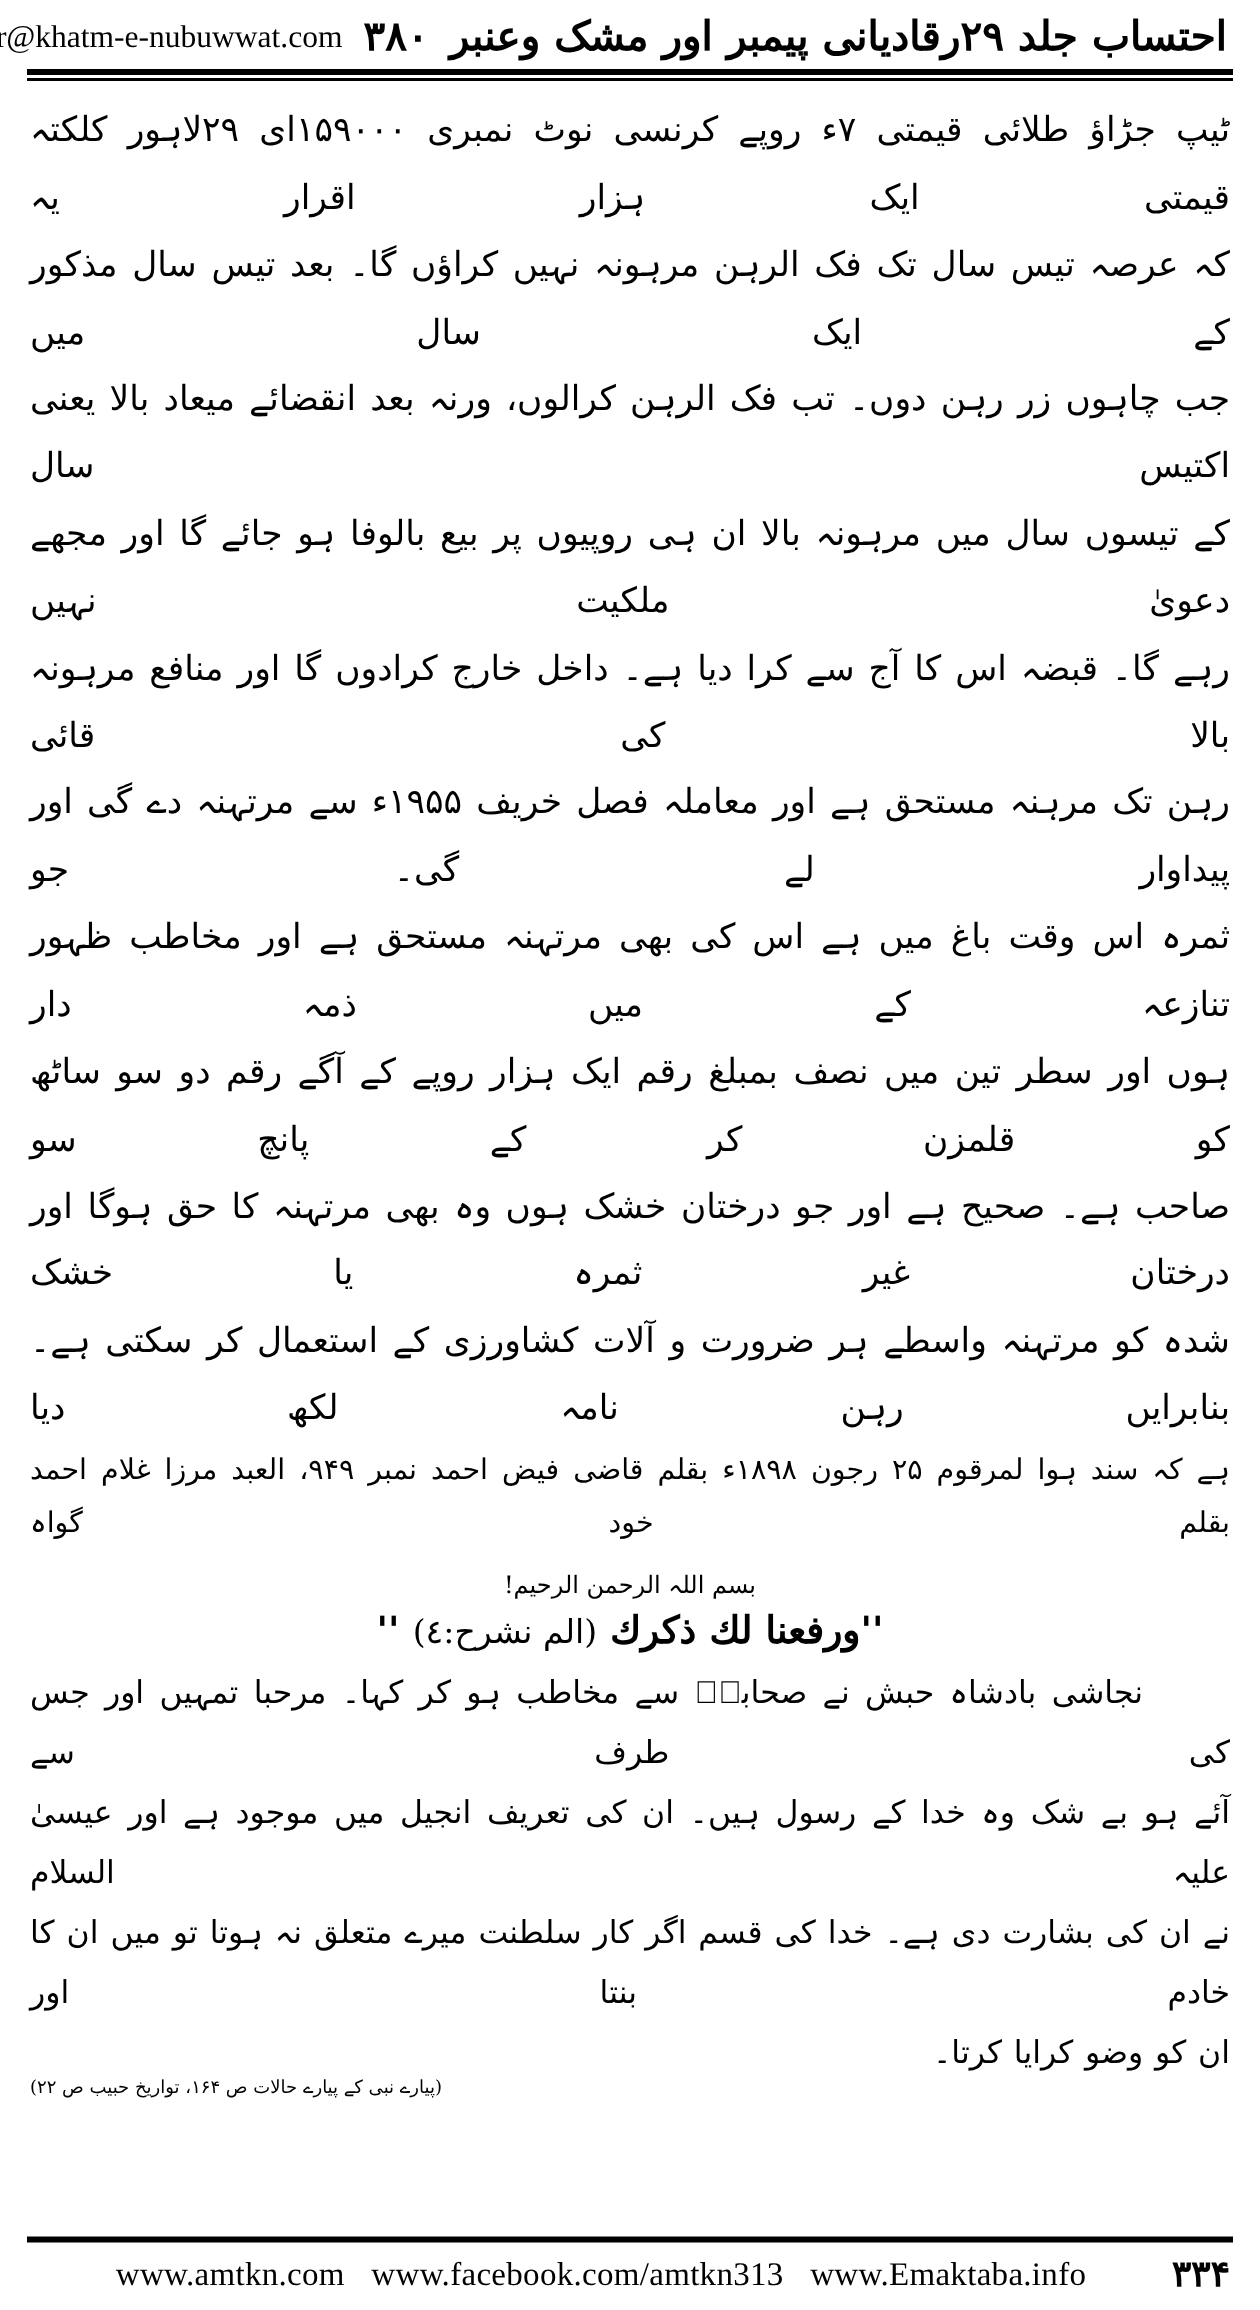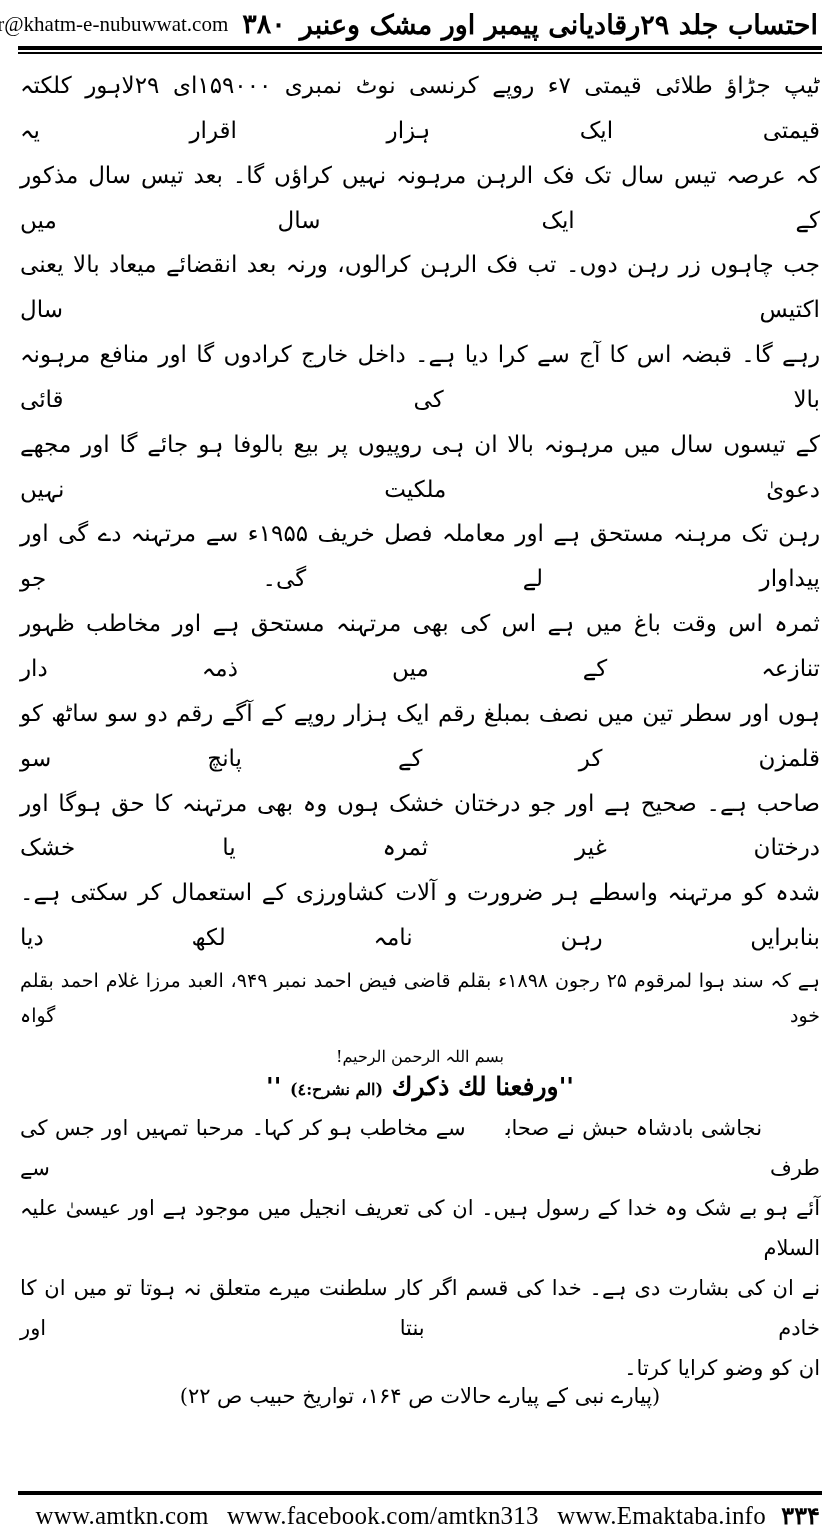--- a/index.html
+++ b/index.html
@@ -63,21 +63,21 @@
     margin-top: 2px;
   }
   
   .content {
     flex: 1;
     direction: rtl;
     padding: 10px 2px 0 2px;
     overflow: hidden;
   }
   .para {
-    font-family: Liberation Serif, serif;
+    font-family: Liberation Sans, sans-serif;
     font-size: 23px;
     line-height: 1.95;
     text-align: justify;
     text-align-last: justify;
     margin: 0 0 2px 0;
     direction: rtl;
     word-spacing: 2px;
   }
   .para.tight {
     font-size: 21px;
@@ -96,31 +96,31 @@
   }
   .ayah {
     font-family: "DejaVu Serif", serif;
     font-size: 25px;
     font-weight: bold;
     text-align: center;
     margin: 2px 0 8px 0;
     direction: rtl;
   }
   .ayah .ref {
-    font-size: 16px;
-    font-weight: bold;
+    font-size: 22px;
+    font-weight: normal;
   }
   .indent-start {
     text-indent: 58px;
   }
   .ref-line {
     font-family: "DejaVu Serif", serif;
-    font-size: 21px;
-    direction: rtl;
-    text-align: center;
+    font-size: 12px;
+    direction: rtl;
+    text-align: left;
     margin: -6px 0 6px 0;
   }
   
   .footer-wrap {
     margin-top: auto;
   }
   .footer {
     display: flex;
     align-items: center;
     justify-content: space-between;
@@ -128,21 +128,21 @@
     padding: 6px 2px 10px 2px;
   }
   .page-number {
     font-family: "DejaVu Serif", serif;
     font-size: 24px;
     font-weight: bold;
     direction: rtl;
   }
   .footer-links {
     font-family: "Liberation Serif", serif;
-    font-size: 25px;
+    font-size: 22px;
     direction: ltr;
     flex: 1;
     text-align: center;
     letter-spacing: 0.2px;
   }
   .footer-links span {
     margin: 0 6px;
   }
 </style>
 </head>
@@ -157,22 +157,22 @@
   </div>
   <div class="rule"></div>
   <div class="rule thin"></div>
 
   <div class="content">
 
     <div class="para">
       <div>ٹیپ جڑاؤ طلائی قیمتی ۷ء روپے کرنسی نوٹ نمبری ۱۵۹۰۰۰ای ۲۹لاہور کلکتہ قیمتی ایک ہزار اقرار یہ</div>
       <div>کہ عرصہ تیس سال تک فک الرہن مرہونہ نہیں کراؤں گا۔ بعد تیس سال مذکور کے ایک سال میں</div>
       <div>جب چاہوں زر رہن دوں۔ تب فک الرہن کرالوں، ورنہ بعد انقضائے میعاد بالا یعنی اکتیس سال</div>
+      <div>کے تیسوں سال میں مرہونہ بالا ان ہی روپیوں پر بیع بالوفا ہو جائے گا اور مجھے دعویٰ ملکیت نہیں</div>
       <div>رہے گا۔ قبضہ اس کا آج سے کرا دیا ہے۔ داخل خارج کرادوں گا اور منافع مرہونہ بالا کی قائی</div>
-      <div>کے تیسوں سال میں مرہونہ بالا ان ہی روپیوں پر بیع بالوفا ہو جائے گا اور مجھے دعویٰ ملکیت نہیں</div>
       <div>رہن تک مرہنہ مستحق ہے اور معاملہ فصل خریف ۱۹۵۵ء سے مرتہنہ دے گی اور پیداوار لے گی۔ جو</div>
       <div>ثمرہ اس وقت باغ میں ہے اس کی بھی مرتہنہ مستحق ہے اور مخاطب ظہور تنازعہ کے میں ذمہ دار</div>
       <div>ہوں اور سطر تین میں نصف بمبلغ رقم ایک ہزار روپے کے آگے رقم دو سو ساٹھ کو قلمزن کر کے پانچ سو</div>
       <div>صاحب ہے۔ صحیح ہے اور جو درختان خشک ہوں وہ بھی مرتہنہ کا حق ہوگا اور درختان غیر ثمرہ یا خشک</div>
       <div>شدہ کو مرتہنہ واسطے ہر ضرورت و آلات کشاورزی کے استعمال کر سکتی ہے۔ بنابرایں رہن نامہ لکھ دیا</div>
     </div>
 
     <div class="para small">
       <div>ہے کہ سند ہوا لمرقوم ۲۵ رجون ۱۸۹۸ء بقلم قاضی فیض احمد نمبر ۹۴۹، العبد مرزا غلام احمد بقلم خود گواہ</div>
     </div>

